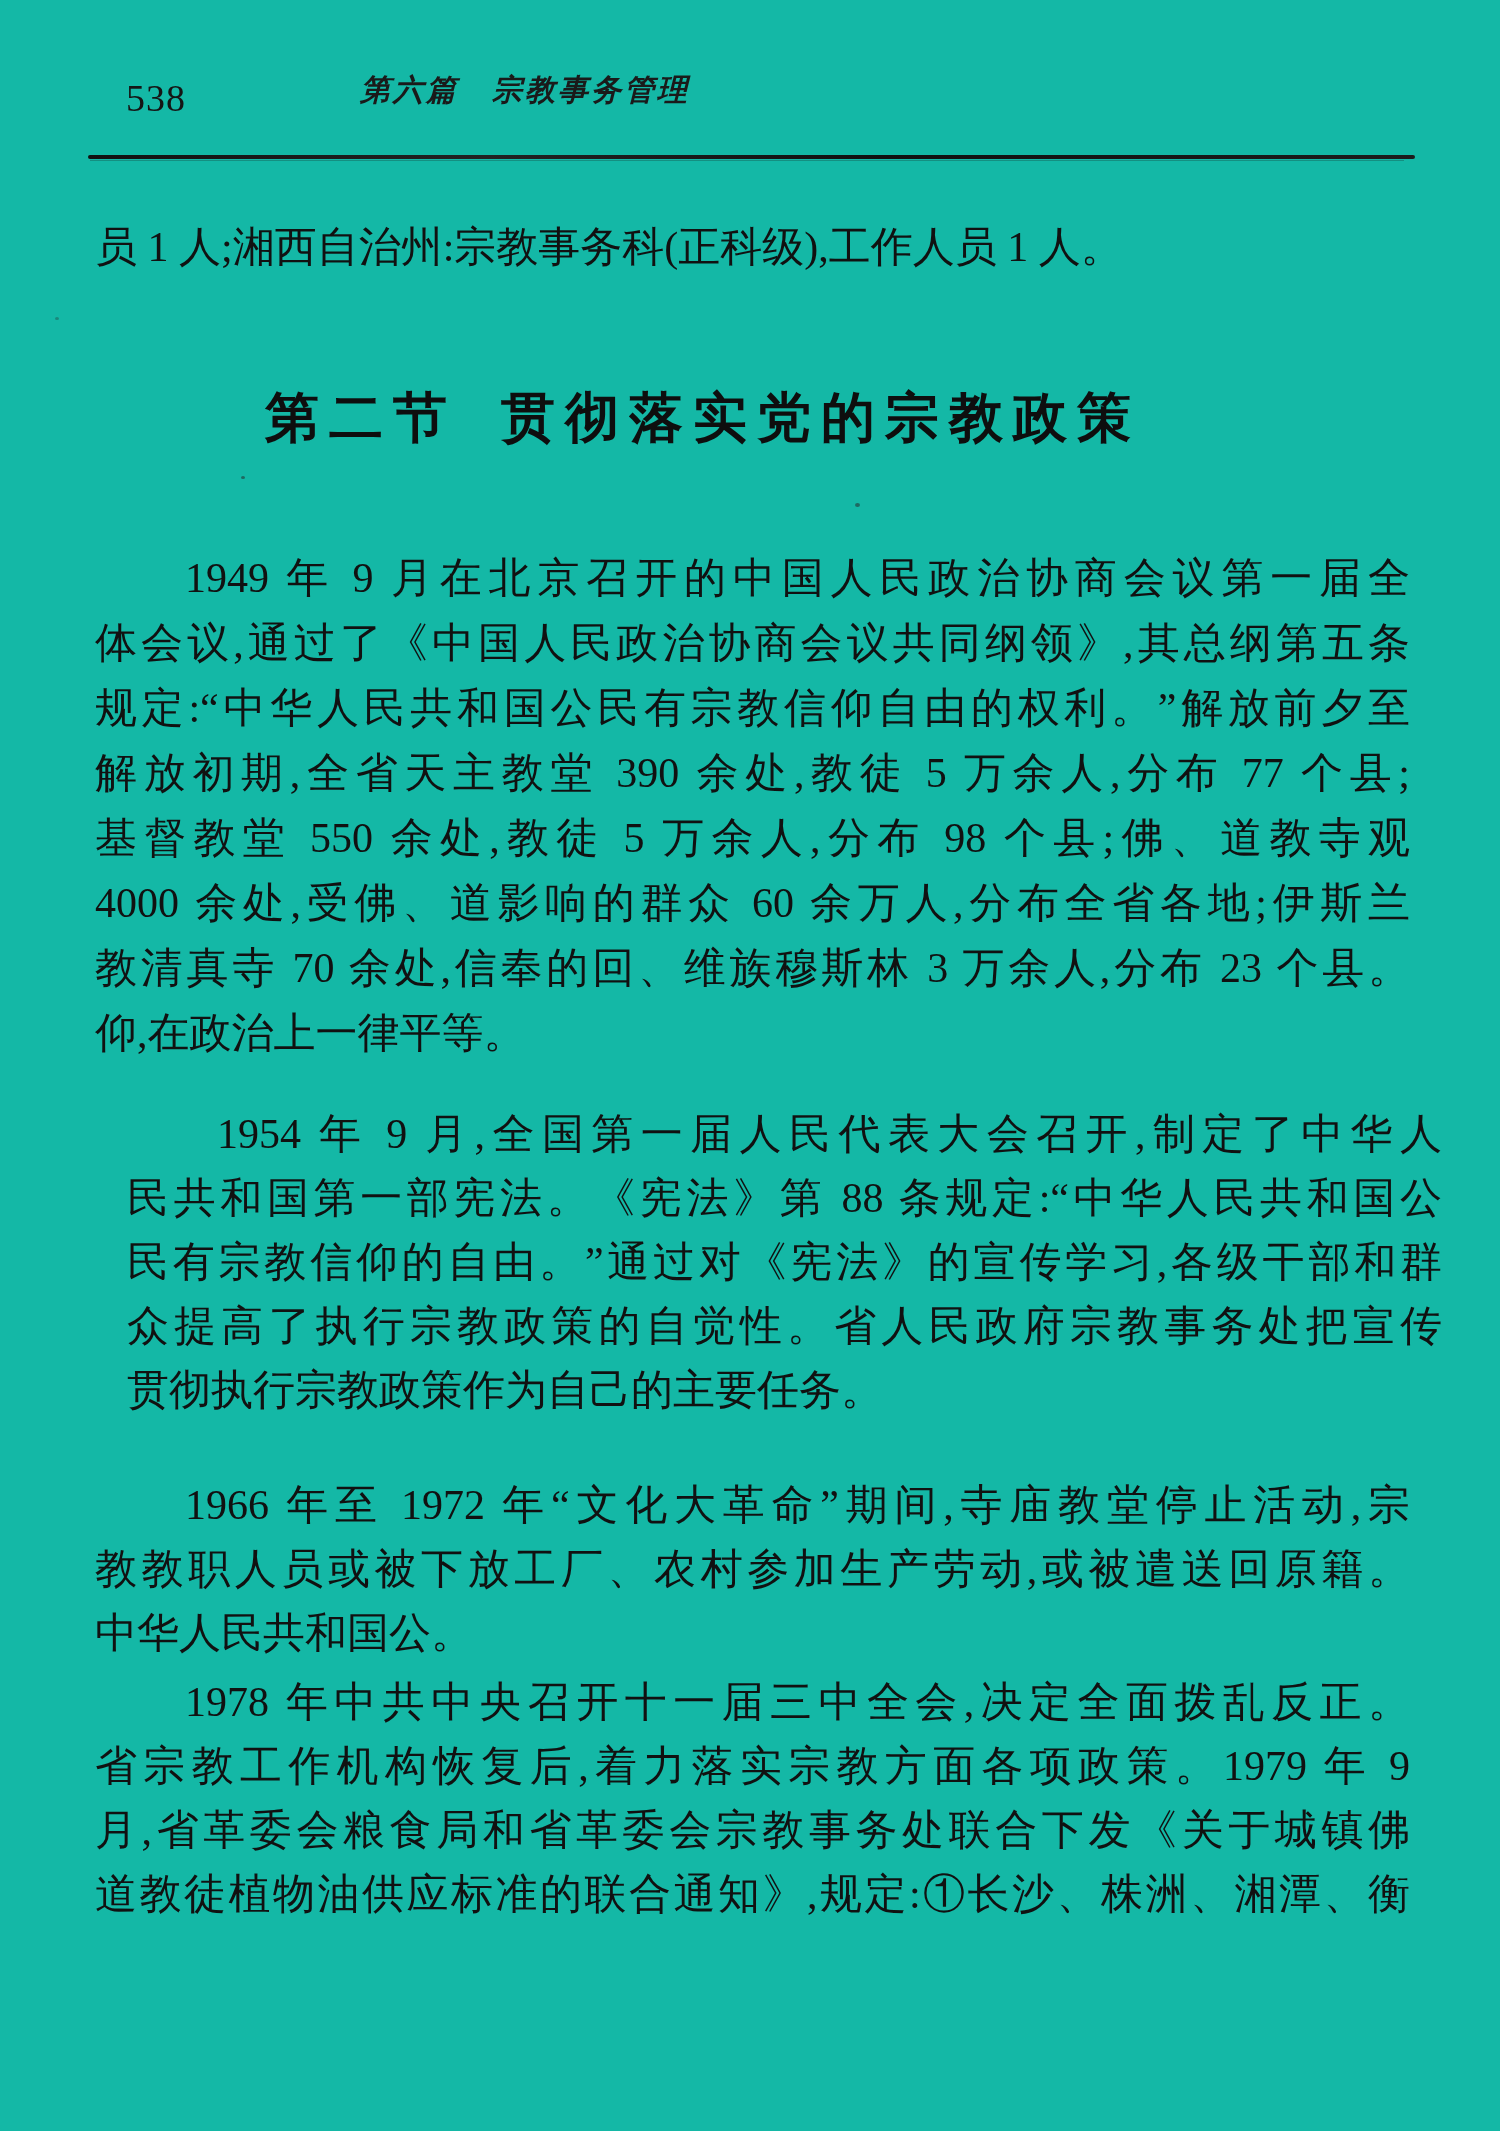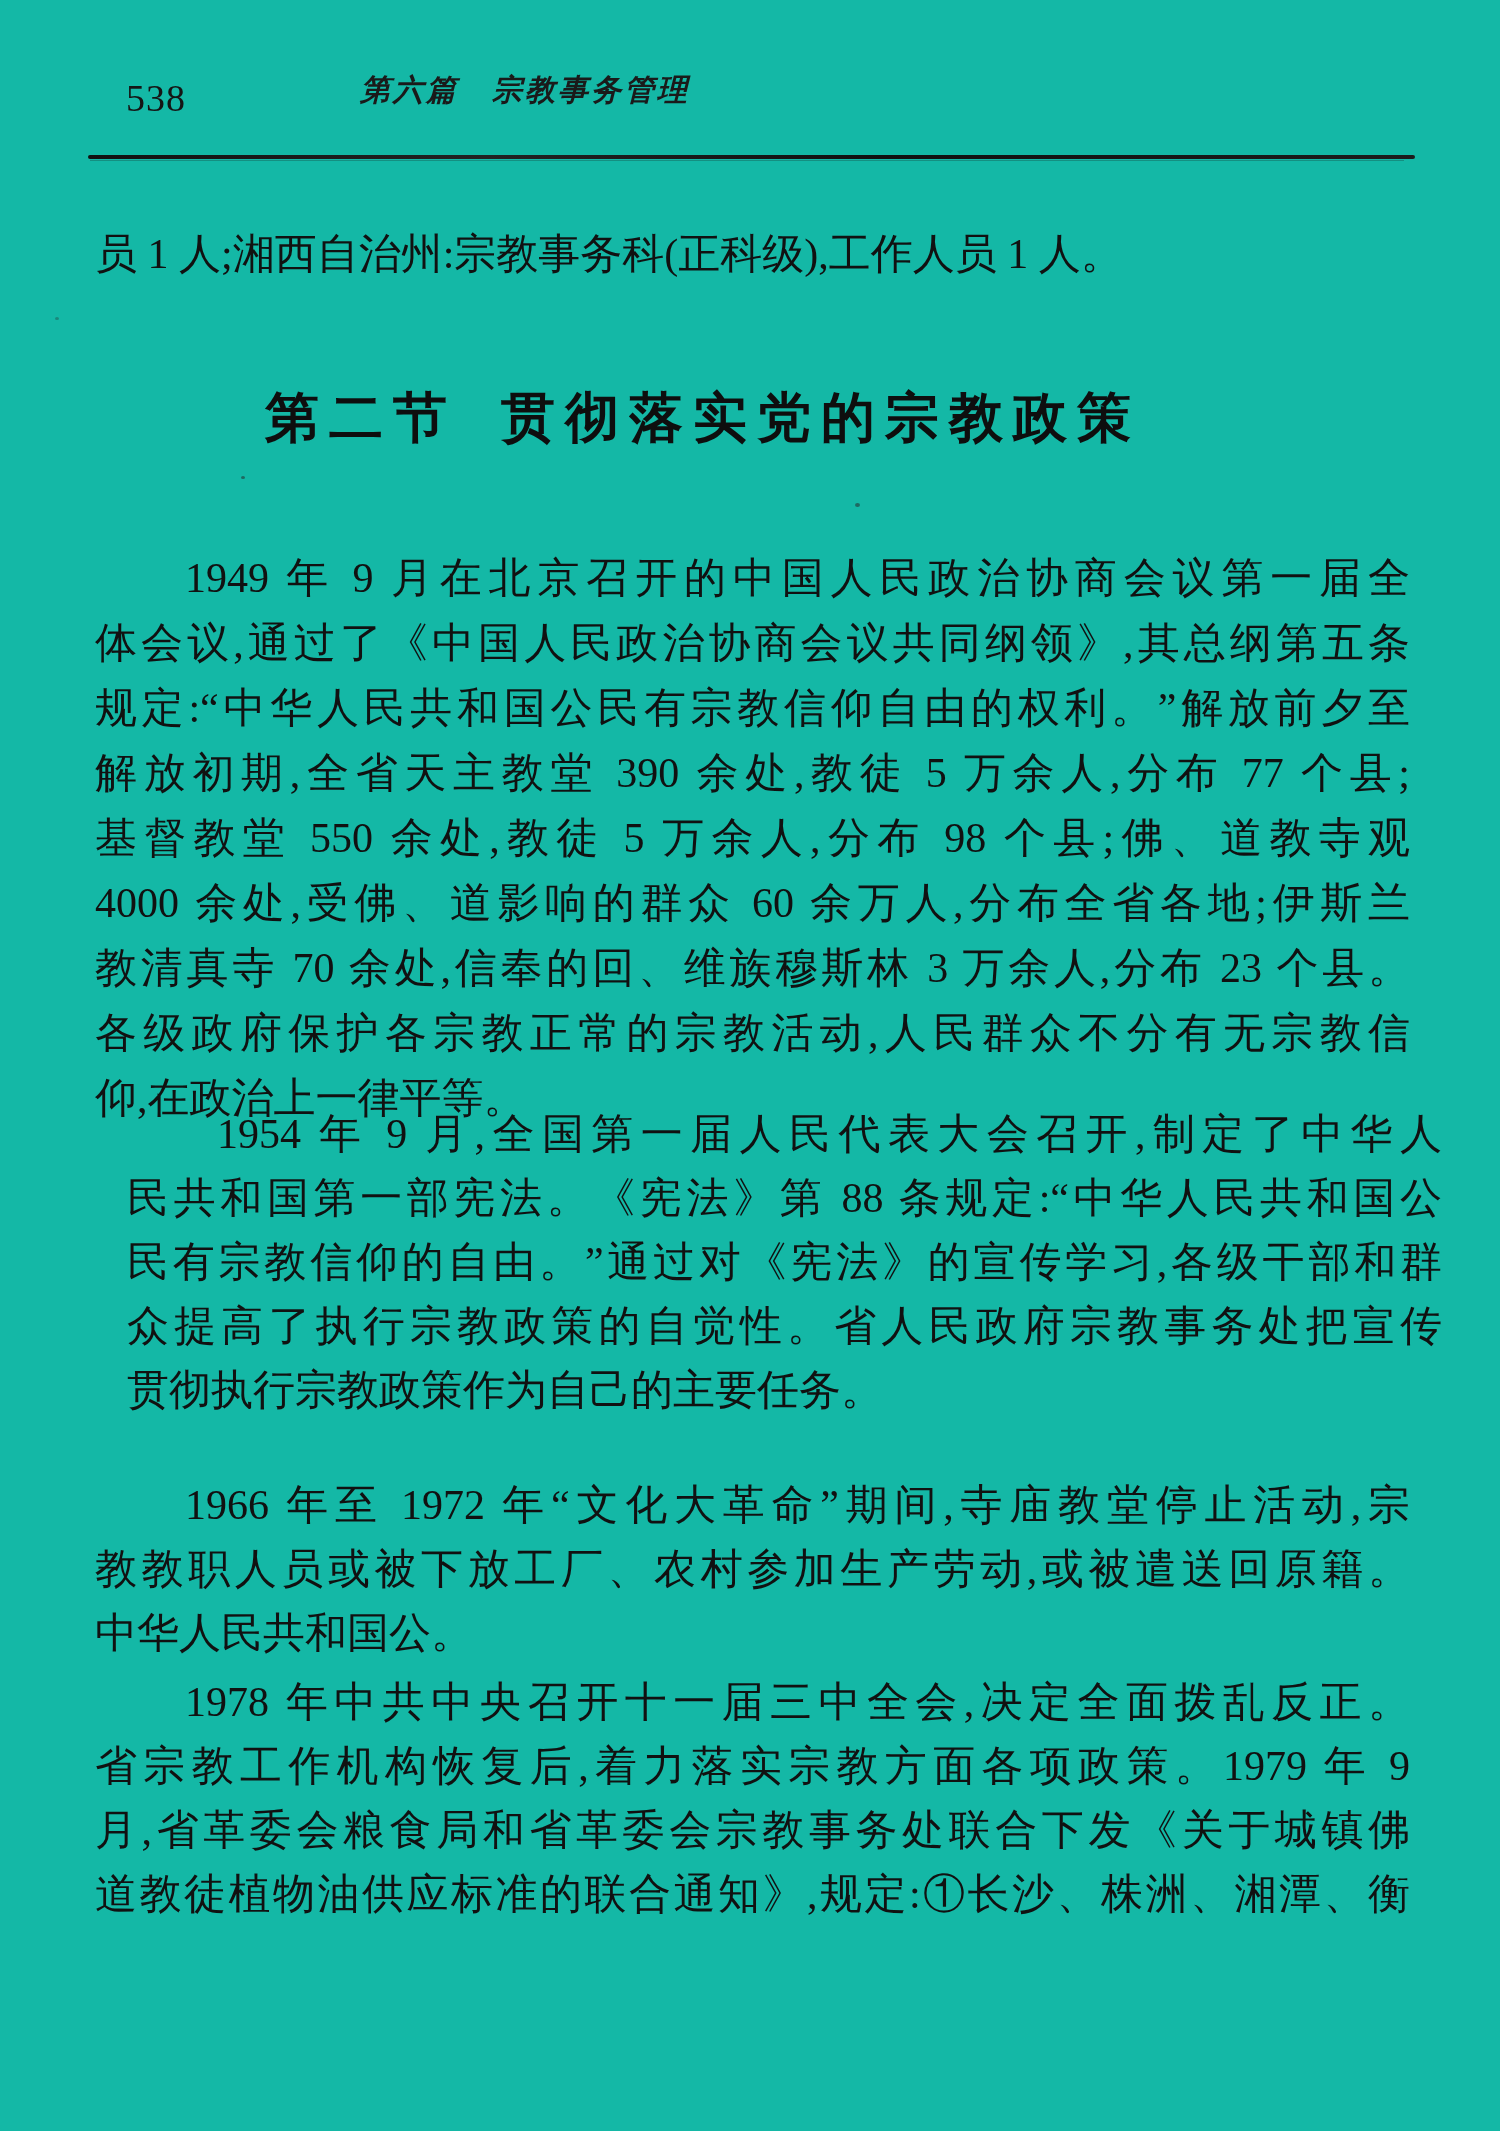--- a/index.html
+++ b/index.html
@@ -78,21 +78,21 @@
     text-align: justify;
     text-align-last: justify;
     text-justify: inter-character;
   }
   .indent {
     text-indent: 90px;
   }
   .carryover {
     position: absolute;
     left: 0;
-    top: 222px;
+    top: 215px;
   }
   .section-heading {
     position: absolute;
     left: 0;
     top: 382px;
     width: 1315px;
     padding-left: 170px;
     box-sizing: border-box;
     font-size: 54px;
     font-weight: bold;
@@ -143,21 +143,20 @@
     </div>
 
     <div class="para para-1">
       <div class="line fill indent">1949 年 9 月在北京召开的中国人民政治协商会议第一届全</div>
       <div class="line fill">体会议,通过了《中国人民政治协商会议共同纲领》,其总纲第五条</div>
       <div class="line fill">规定:“中华人民共和国公民有宗教信仰自由的权利。”解放前夕至</div>
       <div class="line fill">解放初期,全省天主教堂 390 余处,教徒 5 万余人,分布 77 个县;</div>
       <div class="line fill">基督教堂 550 余处,教徒 5 万余人,分布 98 个县;佛、道教寺观</div>
       <div class="line fill">4000 余处,受佛、道影响的群众 60 余万人,分布全省各地;伊斯兰</div>
       <div class="line fill">教清真寺 70 余处,信奉的回、维族穆斯林 3 万余人,分布 23 个县。</div>
-      <div class="line fill">各级政府保护各宗教正常的宗教活动,人民群众不分有无宗教信</div>
       <div class="line">仰,在政治上一律平等。</div>
     </div>
 
     <div class="para para-2">
       <div class="line fill indent">1954 年 9 月,全国第一届人民代表大会召开,制定了中华人</div>
       <div class="line fill">民共和国第一部宪法。《宪法》第 88 条规定:“中华人民共和国公</div>
       <div class="line fill">民有宗教信仰的自由。”通过对《宪法》的宣传学习,各级干部和群</div>
       <div class="line fill">众提高了执行宗教政策的自觉性。省人民政府宗教事务处把宣传</div>
       <div class="line">贯彻执行宗教政策作为自己的主要任务。</div>
     </div>

